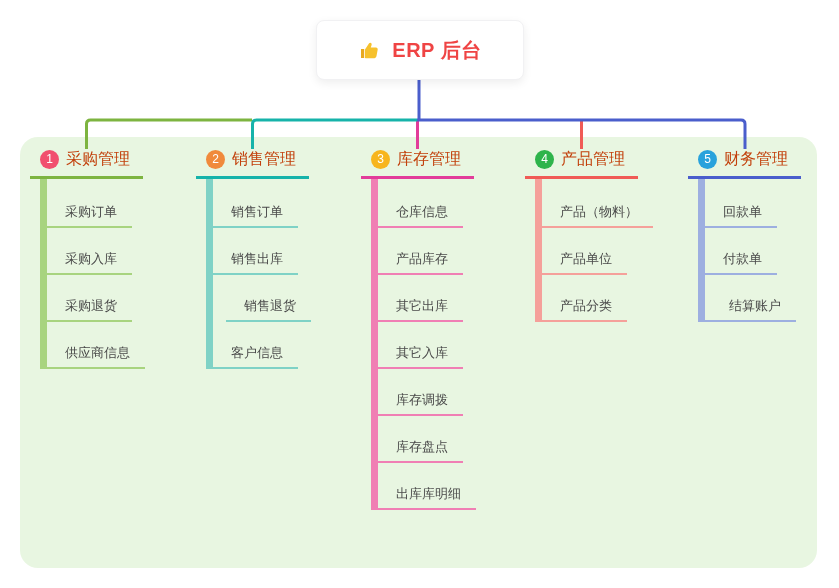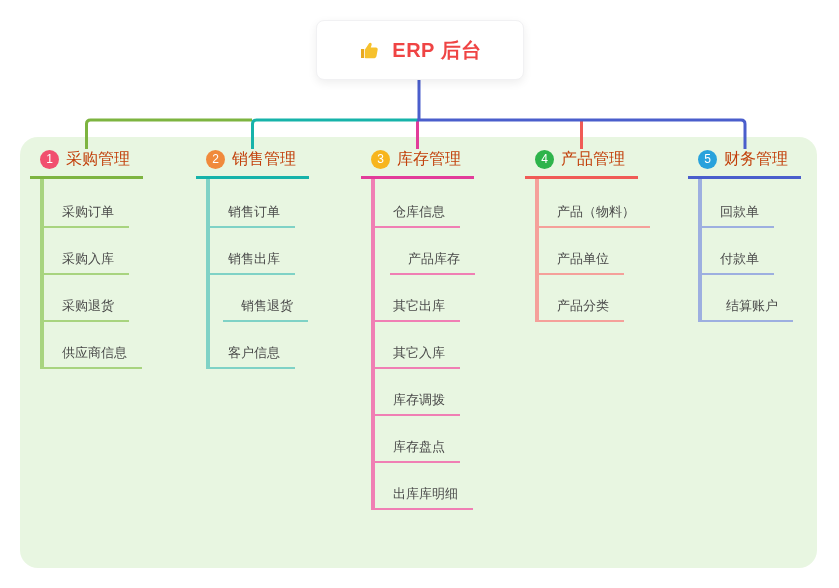--- a/index.html
+++ b/index.html
@@ -11,21 +11,21 @@
     display:flex;align-items:center;justify-content:center;gap:10px;}
   .root-title{font-size:20px;color:#ef4444;font-weight:700;letter-spacing:0.5px;}
   .branch{position:absolute;width:113px;}
   .b1{left:30px;top:148px;} .b2{left:196px;top:148px;} .b3{left:361px;top:148px;}
   .b4{left:525px;top:148px;} .b5{left:688px;top:148px;}
   .branch-head{display:flex;align-items:center;gap:7px;box-sizing:border-box;width:113px;
     padding:0 0 6px 10px;border-bottom:3px solid #999;cursor:pointer;}
   .badge{width:19px;height:19px;border-radius:50%;flex:0 0 auto;display:flex;align-items:center;
     justify-content:center;color:#ffffff;font-size:12px;line-height:1;}
   .branch-label{font-size:16px;color:#c2410c;font-weight:500;white-space:nowrap;line-height:22px;}
-  .children{margin-left:10px;border-left:4px solid #737373;}
+  .children{margin-left:10px;border-left:7px solid #737373;}
   .child{height:47px;display:flex;align-items:flex-end;}
   .child:first-child{height:49px;}
   .child-label{font-size:13px;color:#4a4a4a;white-space:nowrap;line-height:15px;
     padding:0 15px 7px 18px;border-bottom:2px solid #ccc;cursor:pointer;}
 </style>
 </head>
 <body>
 
 <div class="canvas">
 
@@ -92,21 +92,21 @@
   <div class="branch b3">
     <div class="branch-head" style="border-bottom-color: rgb(226, 60, 154);">
       <span class="badge" style="background-color: rgb(247, 181, 30);">3</span>
       <span class="branch-label">库存管理</span>
     </div>
     <div class="children" style="border-left-color: rgb(240, 127, 180);">
       <div class="child">
           <span class="child-label" style="border-bottom-color: rgb(240, 127, 180);">仓库信息</span>
         </div>
       <div class="child">
-          <span class="child-label" style="border-bottom-color: rgb(240, 127, 180); margin-left: 15px;">产品库存</span>
+          <span class="child-label" style="border-bottom-color: rgb(240, 127, 180);">产品库存</span>
         </div>
       <div class="child">
           <span class="child-label" style="border-bottom-color: rgb(240, 127, 180);">其它出库</span>
         </div>
       <div class="child">
           <span class="child-label" style="border-bottom-color: rgb(240, 127, 180);">其它入库</span>
         </div>
       <div class="child">
           <span class="child-label" style="border-bottom-color: rgb(240, 127, 180);">库存调拨</span>
         </div>

